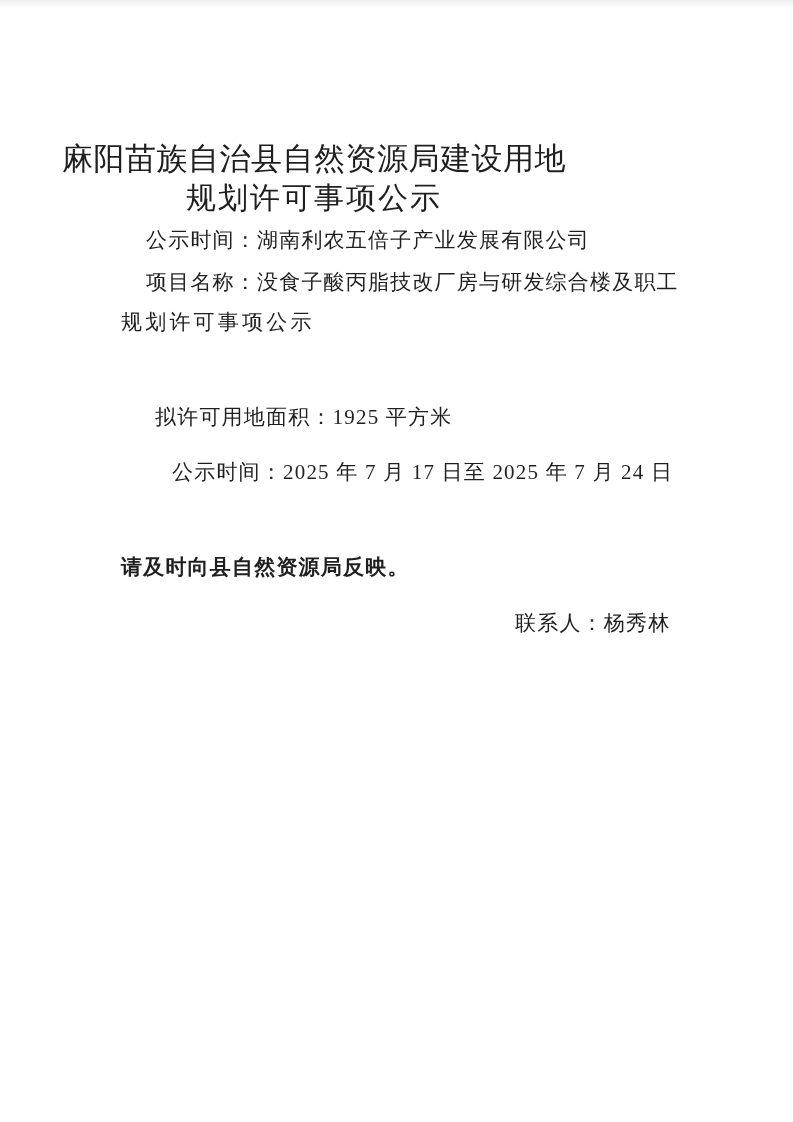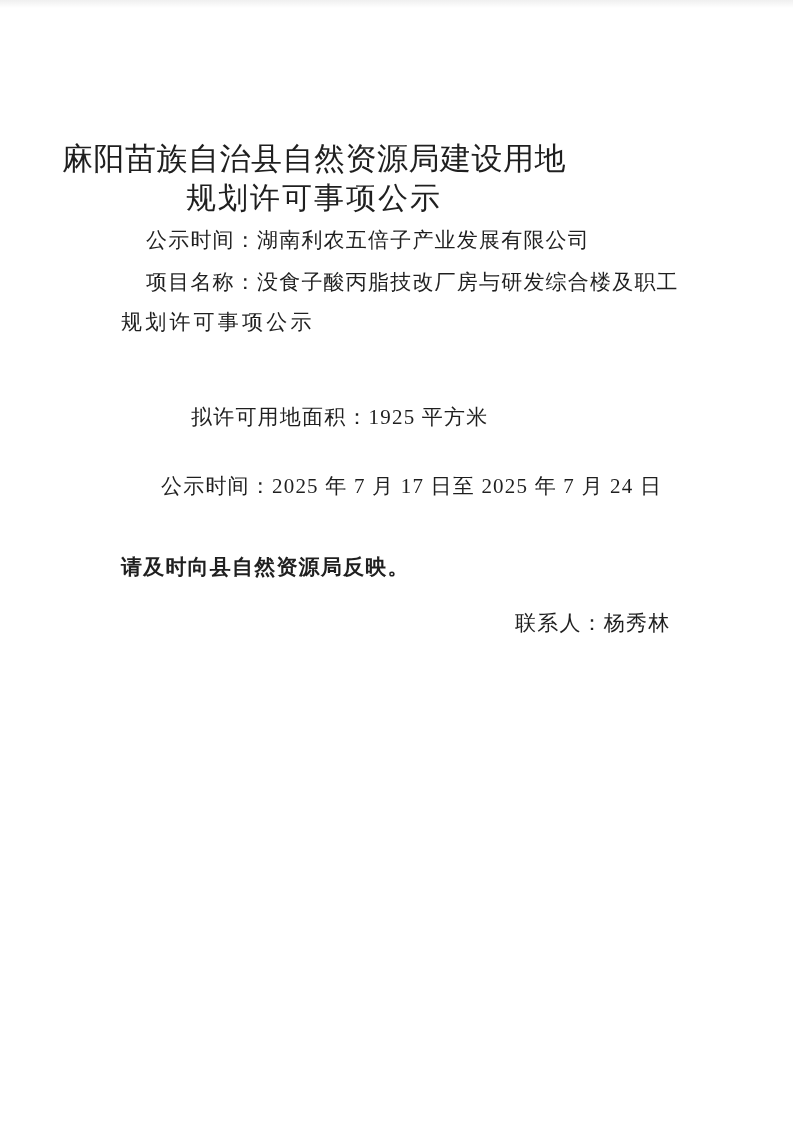--- a/index.html
+++ b/index.html
@@ -42,22 +42,22 @@
     margin: 0;
     font-size: 21px;
     line-height: 1;
     letter-spacing: 1.2px;
     white-space: nowrap;
   }
   .l-applicant      { top: 230px; left: 146px; }
   .l-project1       { top: 272px; left: 146px; }
   .l-project2       { top: 312px; left: 121px; letter-spacing: 3.2px; }
   .l-address        { top: 354px; left: 151px; letter-spacing: 1.4px; }
-  .l-landarea       { top: 407px; left: 155px; margin-left: 36px; }
-  .l-period         { top: 462px; left: 161px; margin-top: 14px; }
+  .l-landarea       { top: 407px; left: 155px; }
+  .l-period         { top: 462px; left: 172px; }
   .l-objection1     { top: 520px; left: 156px; letter-spacing: 1.6px; }
   .l-objection2     { top: 557px; left: 121px; font-weight: bold; }
   .l-contact-unit   { top: 613px; left: 145px; }
   .l-contact-person { top: 613px; left: 515px; }
 </style>
 </head>
 <body>
 
 <div class="page">
   <div class="page-top-edge"></div>

